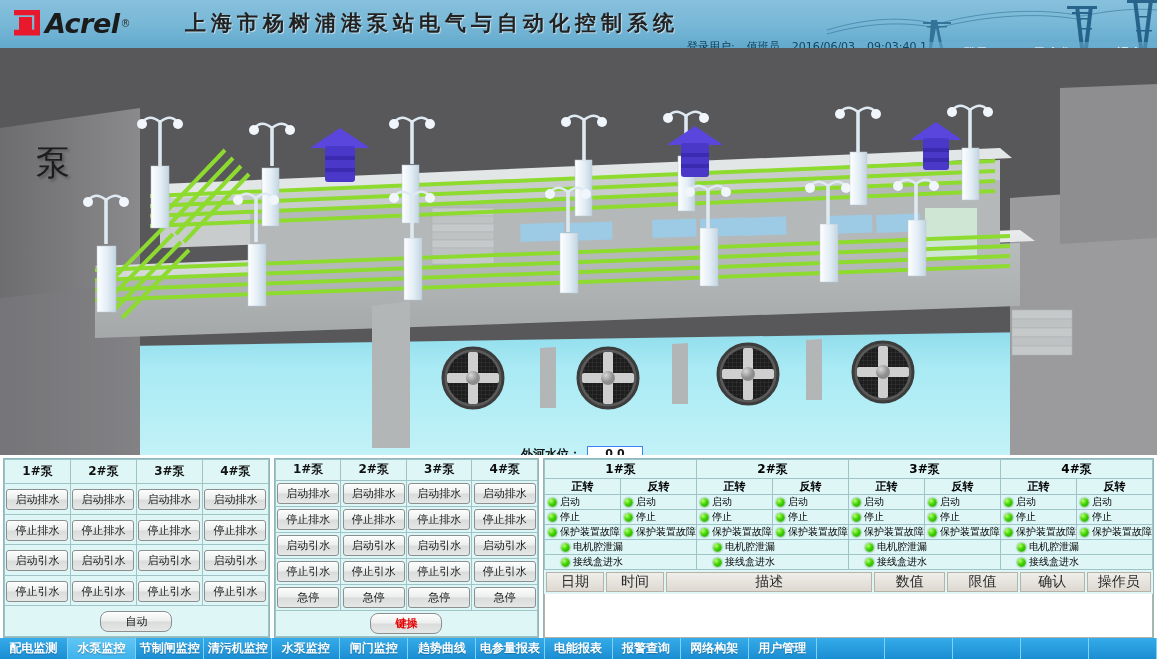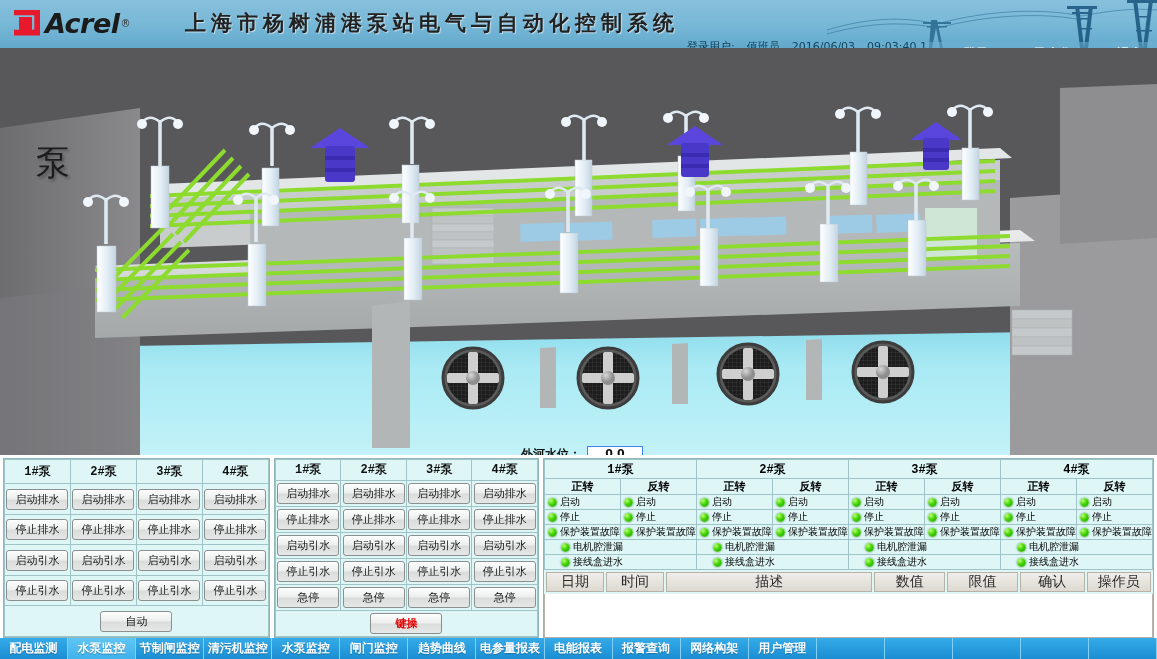--- a/index.html
+++ b/index.html
@@ -49,31 +49,31 @@
      text-align:center; line-height:14px; font-weight:bold;}
   .wf-unit { font-size:16px; color:#222;margin-top:20px; }
 
   
   .bottom { position:absolute; left:0; top:455px; width:1157px; height: 183px; background:#fff; display:flex; gap:4px; padding: 3px 3px 0 3px;}
   .panel { background:#dff6f7; border:1px solid #8fb8bd; }
   .ctrl-panel { width: 290px; }
   .ctrl-panel2 { width: 288px; }
   .status-panel { flex: 1; }
 
-  table.grid { border-collapse: collapse; width:100%; height:100%;font-family:Liberation Mono, monospace; }
+  table.grid { border-collapse: collapse; width:100%; height:100%; }
   table.grid td, table.grid th { border:1px solid #9fc4c8; text-align:center; padding:0; }
   .pump-hd { font-size:12px; font-weight:bold; color:#111; height:20px; background:#dff6f7; }
   .btn-cell { height: 25px; }
   .btn {
     display:inline-block; min-width: 62px; padding: 2px 6px; font-size:11px; color:#111;
     background: linear-gradient(180deg,#fdfdfd 0%, #eceeee 48%, #dadcdc 52%, #e6e8e8 100%);
     border:1px solid #8a8f90; border-radius:3px; cursor:pointer; white-space:nowrap;
     box-shadow: inset 0 1px 0 #fff;
   }
-  .btn-wide { min-width: 72px; }
+  .btn-wide { min-width: 72px; border-radius: 8px; }
   .btn-red { color:#e50000; font-weight:bold; }
 
   
   .st-hd { font-size:12px; font-weight:bold; height:19px; background:#dff6f7; }
   .st-sub { font-size:11px; font-weight:bold; height:16px; background:#dff6f7; }
   .st-row td { height:15px; font-size:10px; }
   .st-item { display:flex; align-items:center; justify-content:flex-start; gap:3px; padding-left:3px; white-space:nowrap;}
   .st-item.ctr { justify-content:flex-start; padding-left:16px; }
   .led { width:9px; height:9px; border-radius:50%; flex:none;
      background: radial-gradient(circle at 33% 30%, #b6ff6f 0%, #3fd200 45%, #149400 100%);

